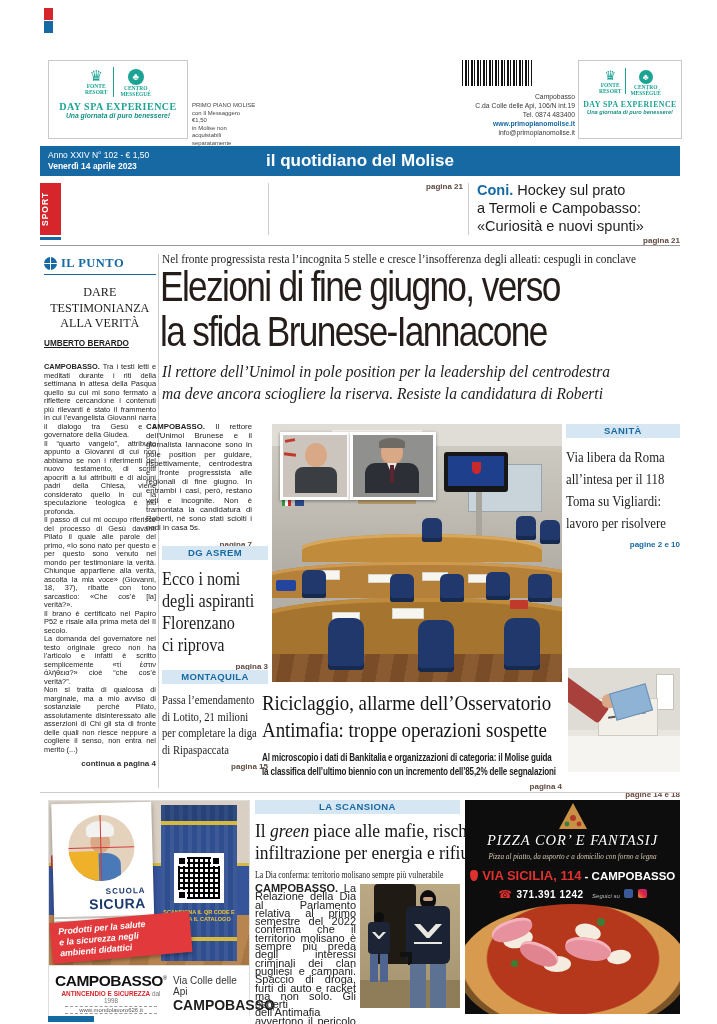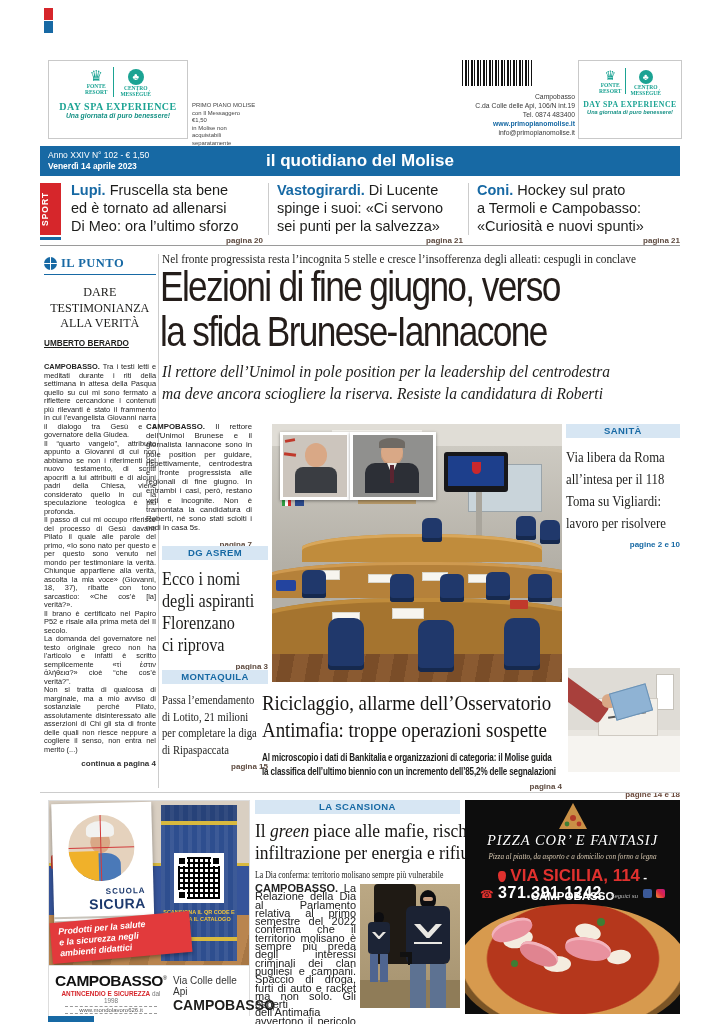--- a/index.html
+++ b/index.html
@@ -97,31 +97,22 @@
     <div class="abs preline" style="right:8px;top:21px;font-size:7.5px;line-height:10px;text-align:right;margin-top:32px;">direttore responsabile Luca Colella
 direttore editoriale Alessandra Longano</div>
   </div>
 
   <div class="abs" style="left:40px;top:181px;width:640px;height:66px;">
     <div class="abs" style="left:0;top:2px;width:21px;height:52px;background:#d6262b;color:#fff;">
       <span style="position:absolute;left:0;top:0;width:21px;height:52px;writing-mode:vertical-rl;transform:rotate(180deg);text-align:center;font-size:8.5px;font-weight:bold;letter-spacing:1px;">SPORT</span>
     </div>
     <div class="abs" style="left:0;top:56px;width:21px;height:3px;background:#1769a4;"></div>
 
-    <div class="abs" style="left:31px;top:0;width:192px;">
-      <span style="font-size:14.5px;line-height:18px;"><b class="blue">Lupi.</b><span class="preline" style="font-size:14.5px;line-height:18px;"> Fruscella sta bene
-ed è tornato ad allenarsi
-Di Meo: ora l’ultimo sforzo</span></span>
-      <div class="pageref" style="margin-top:1px;">pagina 20</div>
-    </div>
     <div class="abs" style="left:228px;top:2px;width:1px;height:52px;background:#ccc;"></div>
     <div class="abs" style="left:237px;top:0;width:186px;">
-      <span style="font-size:14.5px;line-height:18px;"><b class="blue">Vastogirardi.</b><span class="preline" style="font-size:14.5px;line-height:18px;"> Di Lucente
-spinge i suoi: «Ci servono
-sei punti per la salvezza»</span></span>
       <div class="pageref" style="margin-top:1px;">pagina 21</div>
     </div>
     <div class="abs" style="left:428px;top:2px;width:1px;height:52px;background:#ccc;"></div>
     <div class="abs" style="left:437px;top:0;width:203px;">
       <span style="font-size:14.5px;line-height:18px;"><b class="blue">Coni.</b><span class="preline" style="font-size:14.5px;line-height:18px;"> Hockey sul prato
 a Termoli e Campobasso:
 «Curiosità e nuovi spunti»</span></span>
       <div class="pageref" style="margin-top:1px;">pagina 21</div>
     </div>
     <div class="abs" style="left:0;top:64px;width:640px;height:1px;background:#9a9a9a;"></div>
@@ -372,25 +363,25 @@
     <svg class="abs" style="left:92px;top:3px;" width="32" height="26">
       <polygon points="16,0 2,26 30,26" fill="#c99046"></polygon>
       <circle cx="16" cy="15" r="3" fill="#b23a28"></circle>
       <circle cx="10" cy="21" r="2.4" fill="#3f7d34"></circle>
       <circle cx="22" cy="21" r="2.4" fill="#b23a28"></circle>
     </svg>
     <div class="serif" style="position:absolute;left:0;top:32px;width:215px;text-align:center;font-style:italic;font-size:14.5px;letter-spacing:1px;text-shadow:0 1px 0 #000;">PIZZA COR’ E FANTASIJ</div>
     <div class="serif" style="position:absolute;left:0;top:53px;width:215px;text-align:center;font-style:italic;font-size:7.2px;color:#d9c9b2;">Pizza al piatto, da asporto e a domicilio con forno a legna</div>
     <div class="abs" style="left:0;top:66px;width:215px;text-align:center;">
       <span style="display:inline-block;width:8px;height:11px;background:#e0312e;border-radius:50% 50% 50% 50% / 45% 45% 70% 70%;position:relative;top:1px;"></span>
-      <span style="color:#e0312e;font-weight:bold;font-size:17px;">VIA SICILIA, 114</span><span style="font-weight:bold;font-size:11.5px;"> - CAMPOBASSO</span>
+      <span style="color:#e0312e;font-weight:bold;font-size:13px;">VIA SICILIA, 114</span><span style="font-weight:bold;font-size:11.5px;"> - CAMPOBASSO</span>
     </div>
     <div class="abs" style="left:0;top:84px;width:215px;text-align:center;">
       <span style="color:#e0312e;font-size:11px;">☎</span>
-      <span style="font-weight:bold;font-size:16px;letter-spacing:.5px;">371.391 1242</span>
+      <span style="font-weight:bold;font-size:10px;letter-spacing:.5px;">371.391 1242</span>
       <span style="font-style:italic;font-size:6px;color:#bbb;margin-left:4px;">Seguici su</span>
       <span class="soc" style="background:#3b5998;"></span>
       <span class="soc" style="background:linear-gradient(45deg,#f09433,#dc2743,#bc1888);"></span>
     </div>
     <div class="abs" style="left:-8px;top:104px;width:232px;height:130px;border-radius:50%;background:radial-gradient(ellipse at 50% 42%,#b5371c 0 52%,#d79a4e 53% 68%,#7a5426 69% 74%,#1a130b 75%);">
       <div class="abs" style="left:46px;top:26px;width:30px;height:18px;background:#f4ecdf;border-radius:50%;transform:rotate(-12deg);"></div>
       <div class="abs" style="left:118px;top:20px;width:26px;height:16px;background:#f4ecdf;border-radius:50%;transform:rotate(14deg);"></div>
       <div class="abs" style="left:86px;top:52px;width:28px;height:16px;background:#f4ecdf;border-radius:50%;"></div>
       <div class="abs" style="left:150px;top:46px;width:24px;height:14px;background:#f4ecdf;border-radius:50%;transform:rotate(-8deg);"></div>
       <div class="abs" style="left:34px;top:16px;width:42px;height:20px;background:#e8919e;border-radius:45%;transform:rotate(-20deg);box-shadow:inset 0 3px 0 #f2b3bc;"></div>

